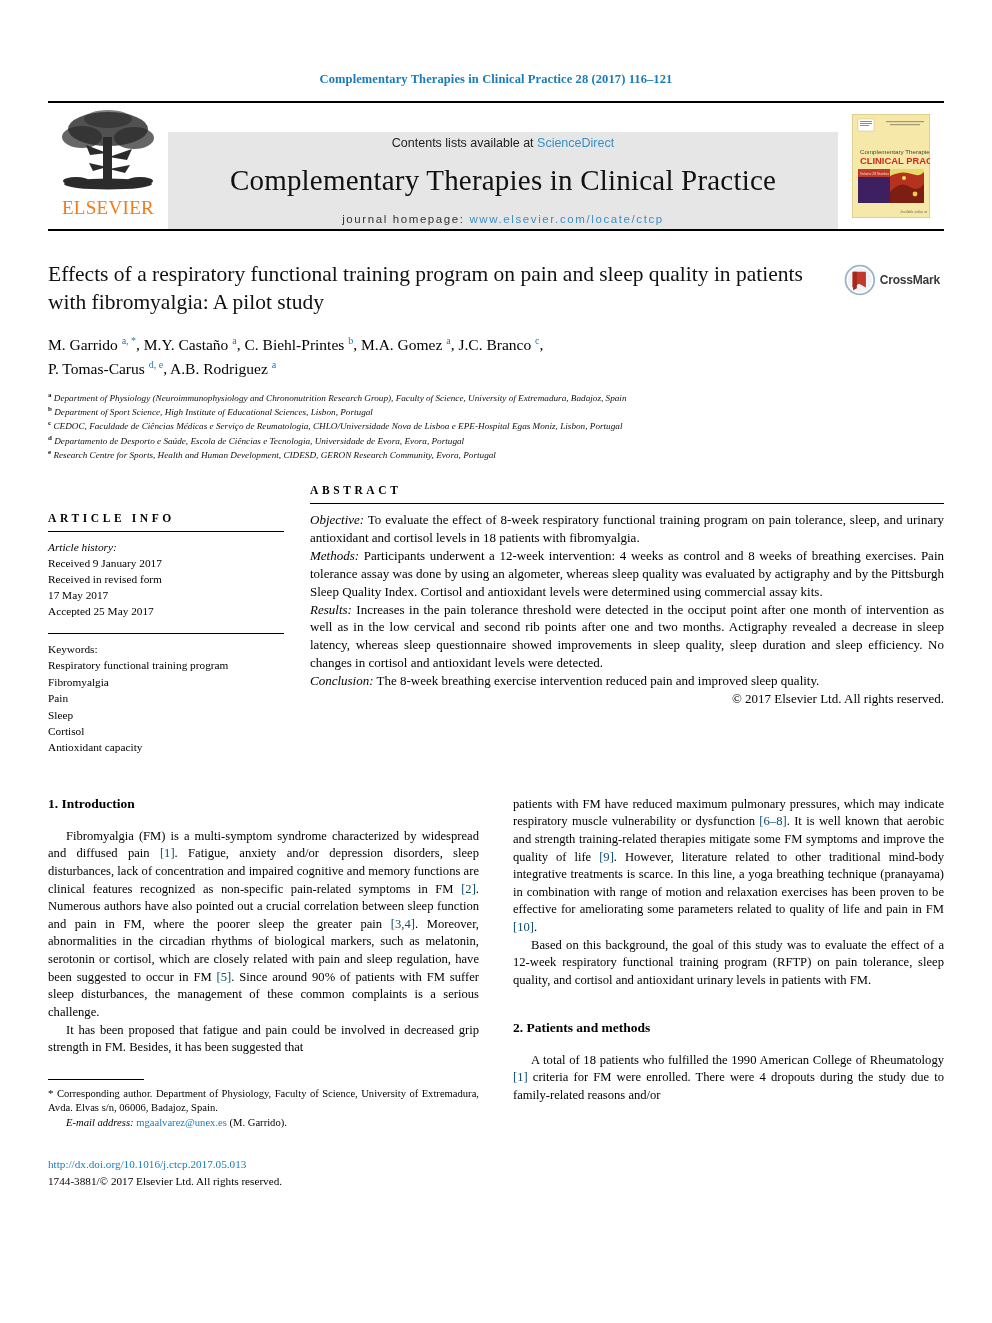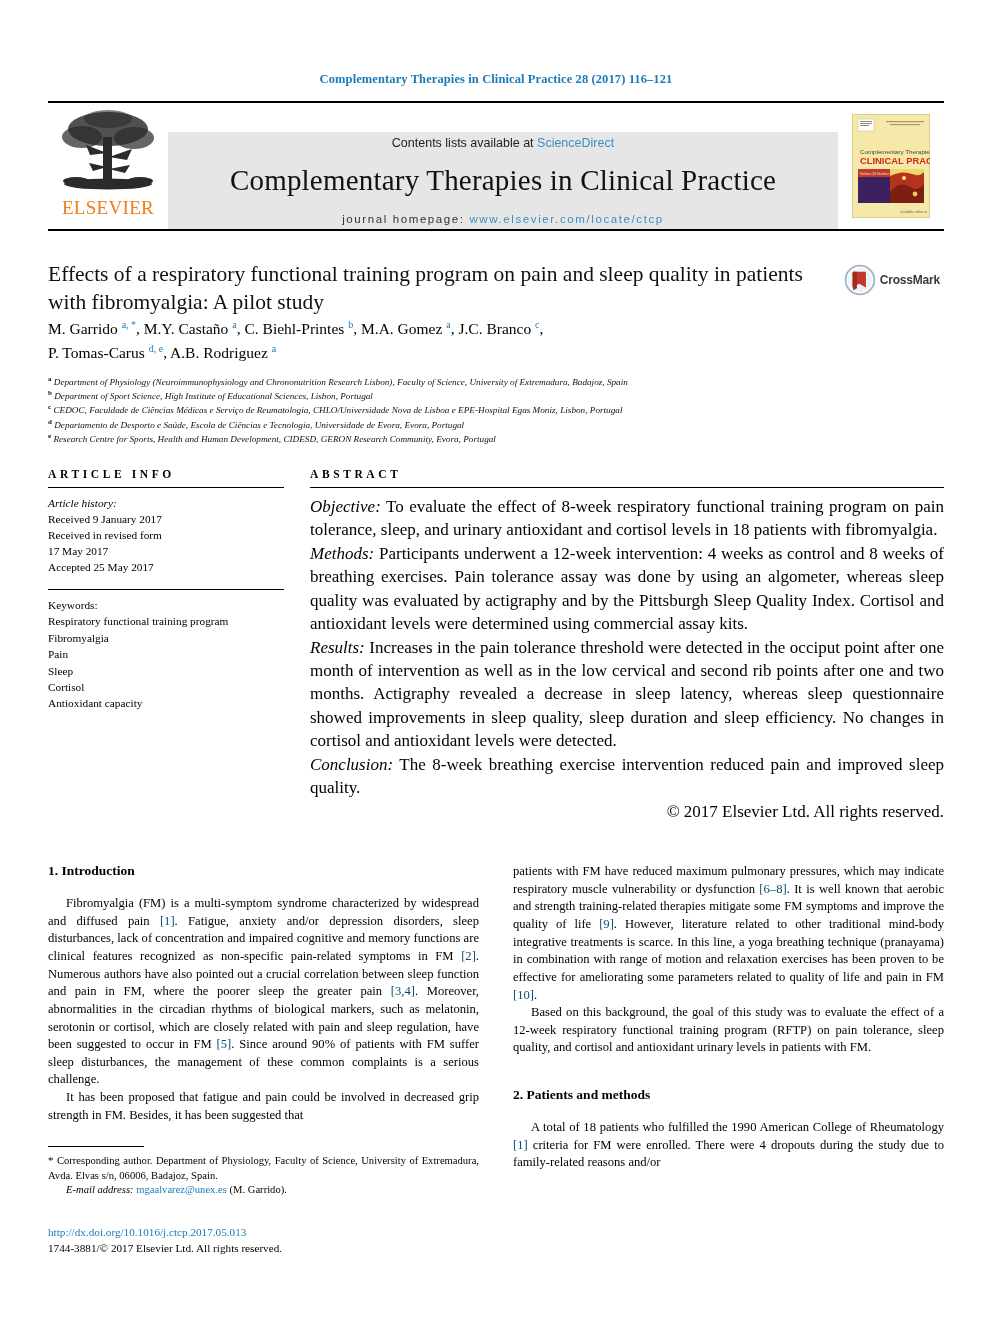--- a/index.html
+++ b/index.html
@@ -125,20 +125,21 @@
   .cm-text {
     font-family: "Liberation Sans", sans-serif;
     font-size: 12px;
     font-weight: bold;
     color: #3a3a3a;
     margin-left: 4px;
     letter-spacing: -0.2px;
   }
 
   .authors {
+    margin-top: 16px;
     font-size: 15.5px;
     line-height: 1.55;
     width: 800px;
   }
   .authors sup { color: #1a7bb9; font-size: 10px; }
 
   .affils { margin-top: 10px; }
   .affil {
     font-size: 9.2px;
     font-style: italic;
@@ -146,37 +147,37 @@
     color: #111;
   }
   .affil sup { font-style: normal; font-weight: bold; font-size: 7px; }
 
   
   .info-abstract {
     margin-top: 22px;
     display: flex;
     gap: 26px;
   }
-  .col-info { flex: 0 0 236px; }
+  .col-info { flex: 0 0 236px; margin-top: 28px; }
   .col-abs { flex: 1 1 auto; }
   .sec-head {
     font-family: "Liberation Serif", serif;
     font-size: 11.5px;
     font-weight: bold;
     letter-spacing: 3.6px;
     margin-bottom: 7px;
   }
   .rule { border-top: 1.4px solid #000; }
   .info-block { padding-top: 7px; font-size: 11.3px; line-height: 1.42; }
   .info-block .lbl { font-style: italic; }
   .info-gap { height: 14px; }
   .kw-block { padding-top: 7px; font-size: 11.3px; line-height: 1.45; }
   .abs-body {
     padding-top: 7px;
-    font-size: 17px;
+    font-size: 13px;
     line-height: 1.38;
     text-align: justify;
   }
   .abs-body p { margin: 0; }
   .abs-body .lbl { font-style: italic; }
   .copyright { text-align: right; margin-top: 2px; }
 
   
   .body-cols {
     margin-top: 40px;
@@ -295,21 +296,21 @@
         <path d="M12 10 h5 v22 l-5 2.6 z" fill="#9e2b1e"></path>
       </svg>
       <span class="cm-text">CrossMark</span>
     </div>
 
     <div class="authors">
       <span><span>M. Garrido</span> <sup>a, *</sup>, </span><span><span>M.Y. Castaño</span> <sup>a</sup>, </span><span><span>C. Biehl-Printes</span> <sup>b</sup>, </span><span><span>M.A. Gomez</span> <sup>a</sup>, </span><span><span>J.C. Branco</span> <sup>c</sup>,</span><br><span><span>P. Tomas-Carus</span> <sup>d, e</sup>, </span><span><span>A.B. Rodriguez</span> <sup>a</sup></span>
     </div>
 
     <div class="affils">
-      <div class="affil"><sup>a</sup> <span>Department of Physiology (Neuroimmunophysiology and Chrononutrition Research Lisbon), Faculty of Science, University of Extremadura, Badajoz, Spain</span></div>
+      <div class="affil"><sup>a</sup> <span>Department of Physiology (Neuroimmunophysiology and Chrononutrition Research Group), Faculty of Science, University of Extremadura, Badajoz, Spain</span></div>
       <div class="affil"><sup>b</sup> <span>Department of Sport Science, High Institute of Educational Sciences, Lisbon, Portugal</span></div>
       <div class="affil"><sup>c</sup> <span>CEDOC, Faculdade de Ciências Médicas e Serviço de Reumatologia, CHLO/Universidade Nova de Lisboa e EPE-Hospital Egas Moniz, Lisbon, Portugal</span></div>
       <div class="affil"><sup>d</sup> <span>Departamento de Desporto e Saúde, Escola de Ciências e Tecnologia, Universidade de Evora, Evora, Portugal</span></div>
       <div class="affil"><sup>e</sup> <span>Research Centre for Sports, Health and Human Development, CIDESD, GERON Research Community, Evora, Portugal</span></div>
     </div>
   </div>
 
   <div class="info-abstract">
 
     <div class="col-info">

